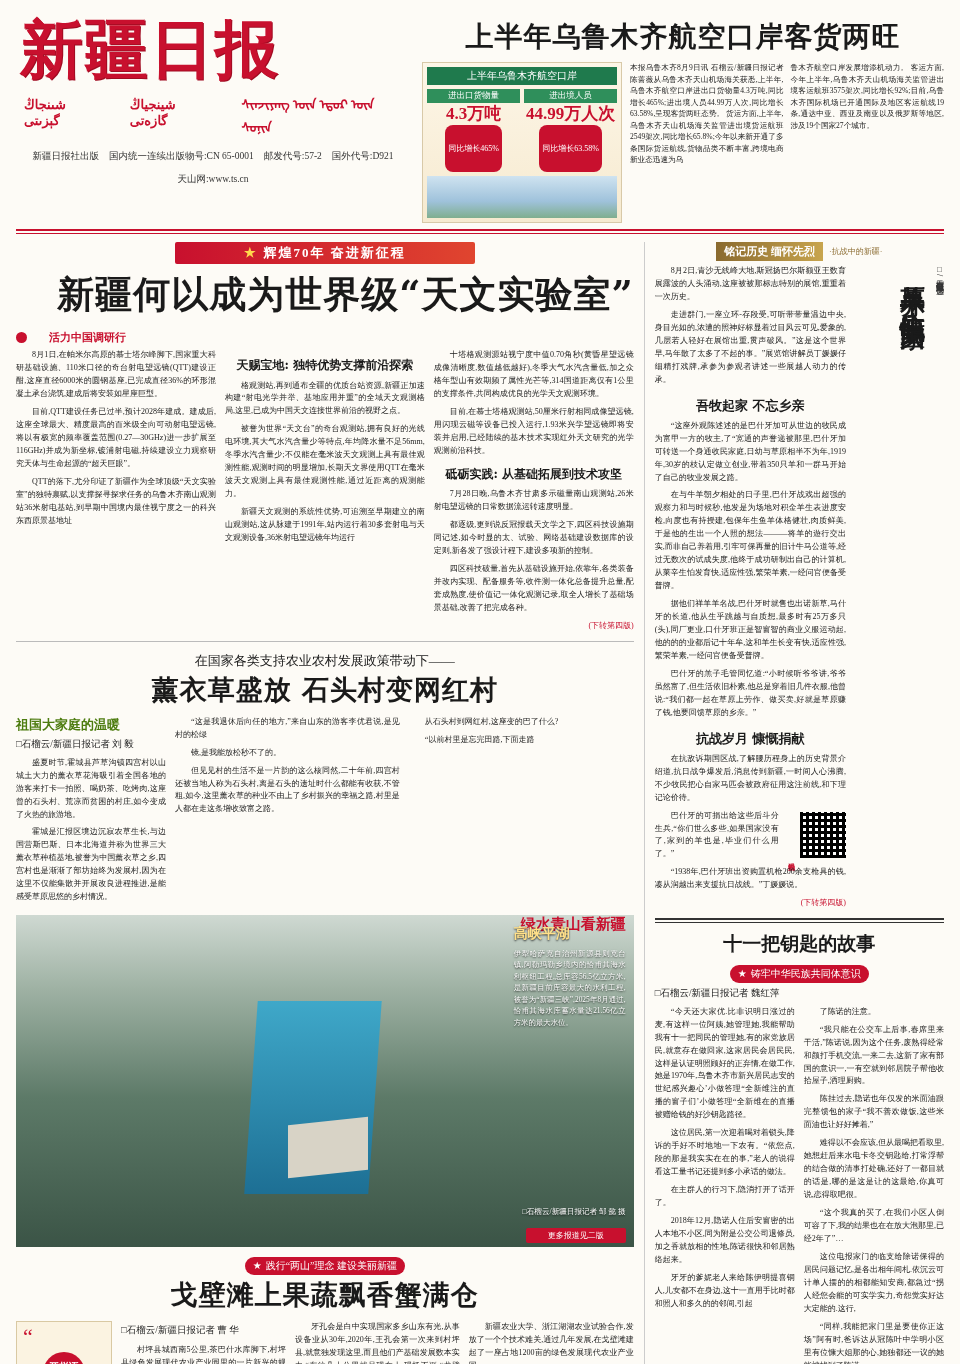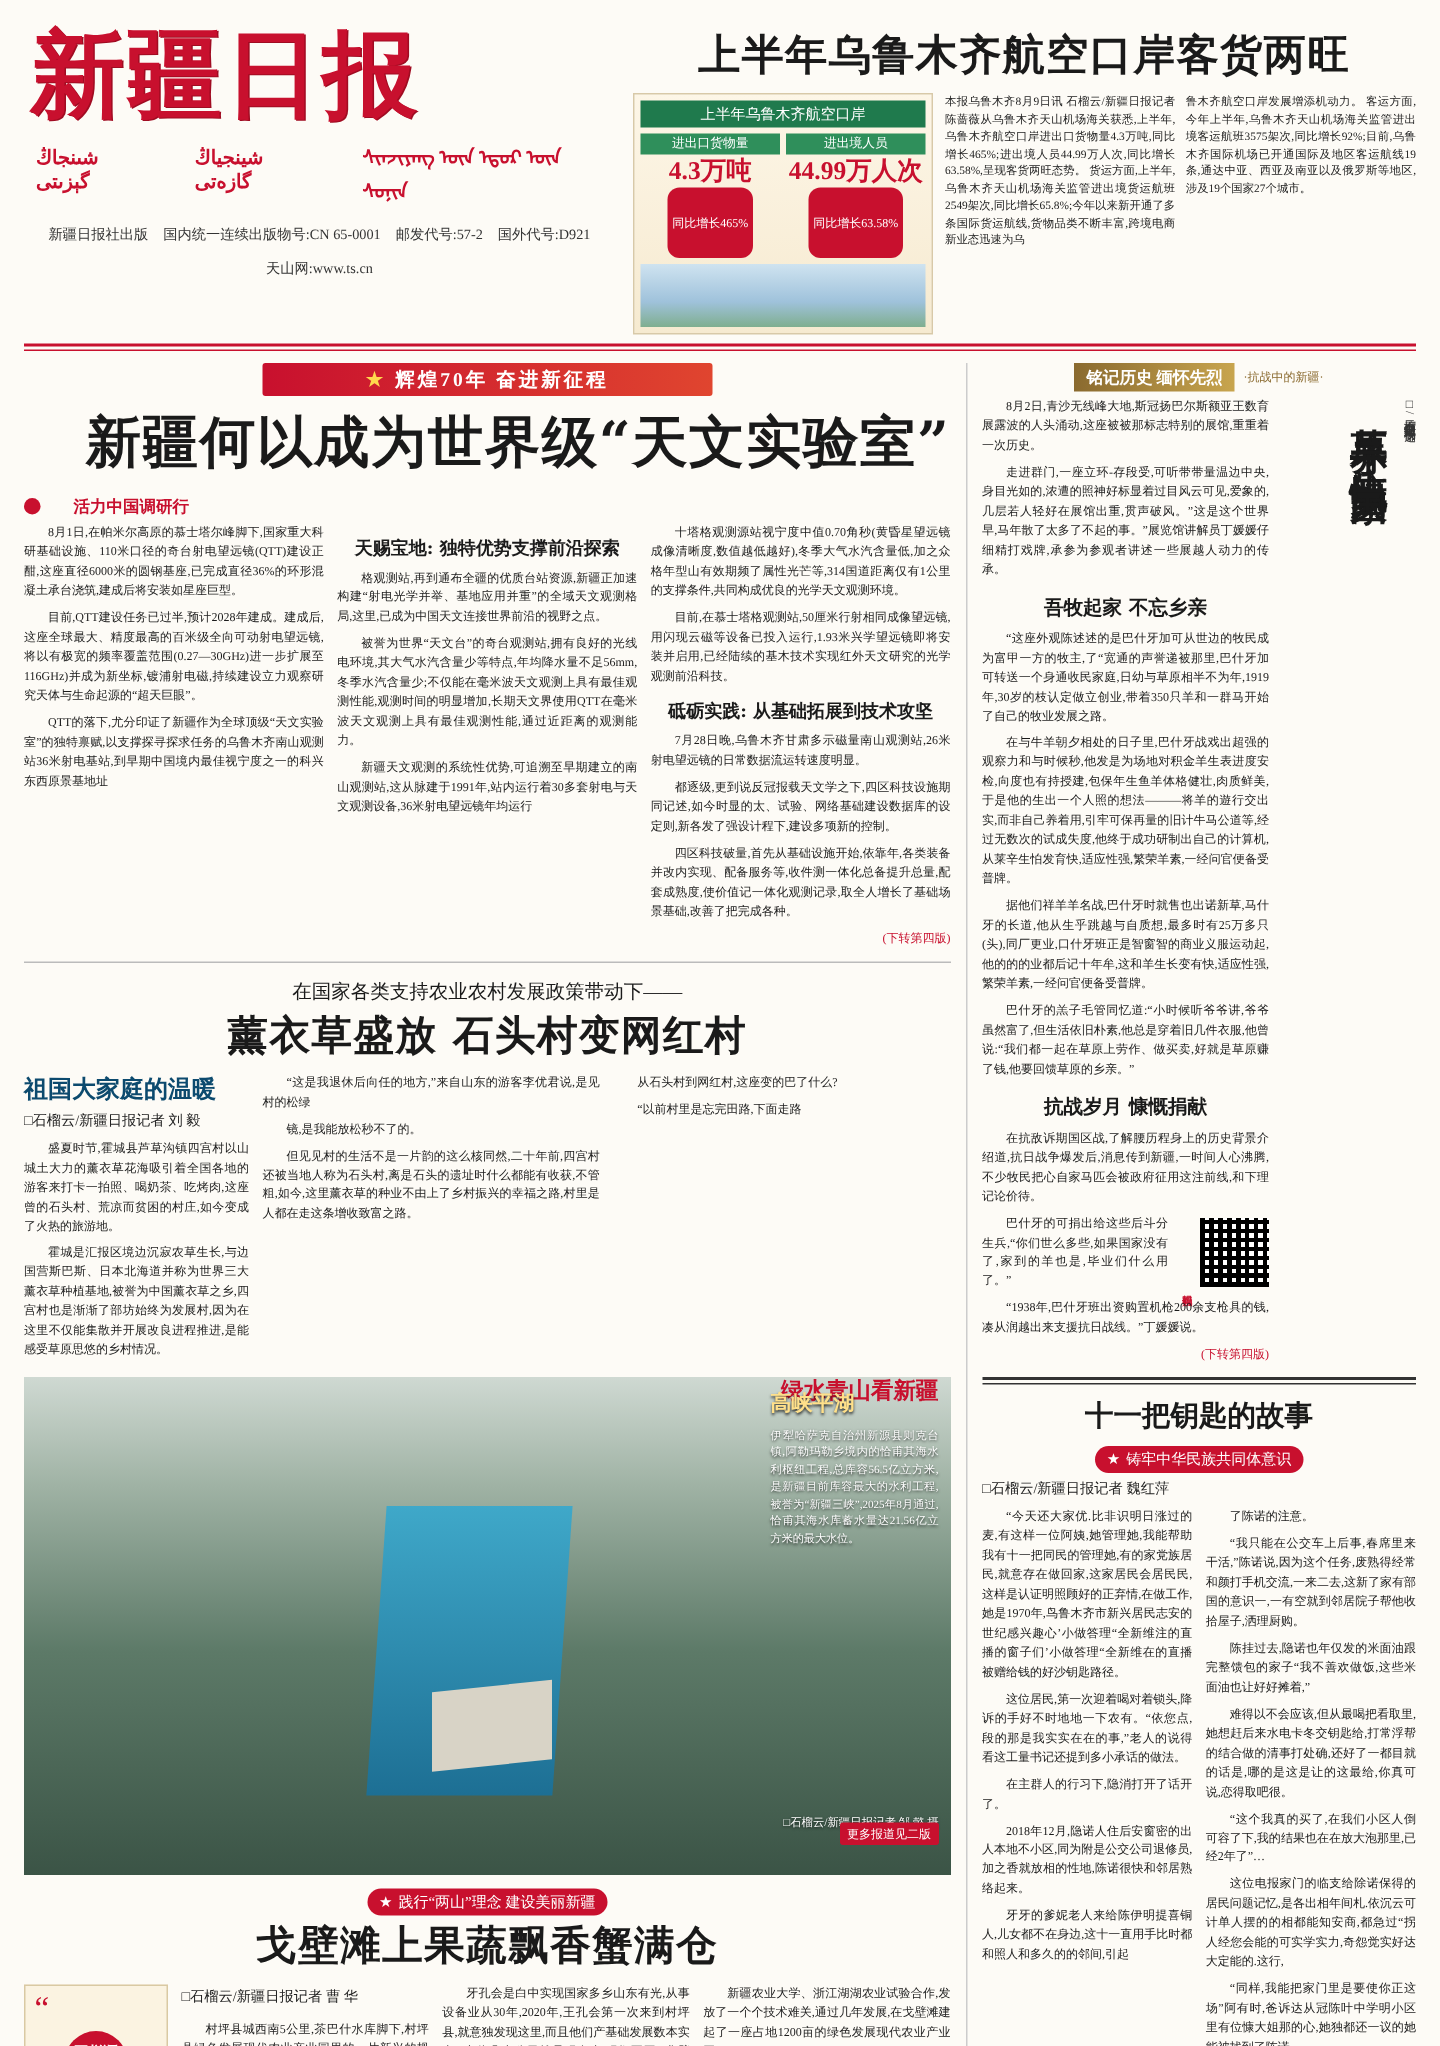--- a/index.html
+++ b/index.html
@@ -85,21 +85,21 @@
     background:
       linear-gradient(180deg,#cfd9d2 0%, #9fb2a4 22%, #5d7a68 55%, #3b5446 100%);
     overflow:hidden;
   }
   .photo .water{position:absolute;left:38%;top:26%;width:20%;height:58%;background:linear-gradient(180deg,#3fa8c9,#1d6f94);transform:skewX(-4deg);}
   .photo .dam{position:absolute;left:44%;top:62%;width:13%;height:16%;background:#d8d3c6;transform:skewY(-6deg);}
   .photo-cap{position:absolute;right:8px;top:8px;width:112px;color:#fff;font-size:7.4px;line-height:1.55;text-align:justify;text-shadow:0 1px 2px rgba(0,0,0,.8);}
   .photo-cap .ch{font-size:14px;font-weight:bold;color:#ffe08a;display:block;margin-bottom:3px;}
   .photo-badge{position:absolute;right:8px;top:0px;font-size:15px;color:#c8102e;font-weight:bold;}
   .photo-byline{position:absolute;right:8px;bottom:30px;color:#fff;font-size:7.6px;text-align:right;text-shadow:0 1px 2px rgba(0,0,0,.8);}
-  .photo-more{position:absolute;right:8px;bottom:20px;background:#c8102e;color:#fff;font-size:8px;padding:2px 5px;border-radius:2px;}
+  .photo-more{position:absolute;right:8px;bottom:4px;background:#c8102e;color:#fff;font-size:8px;padding:2px 22px;border-radius:2px;}
 
   .red-badge{display:inline-flex;align-items:center;gap:4px;background:#c8102e;color:#fff;font-size:10px;padding:2px 8px;border-radius:10px;}
 
   .quote-box{
     width:96px;border:1px solid #d9c9a3;background:#fbf3e1;padding:6px;box-sizing:border-box;
     font-size:7.5px;line-height:1.6;color:#5b4327;
   }
   .quote-box .qm{font-size:22px;color:#c8102e;line-height:.8;}
   .quote-badge{display:block;width:42px;height:42px;border-radius:50%;background:#c8102e;color:#fff;font-size:10px;
     text-align:center;line-height:1.15;padding-top:9px;box-sizing:border-box;margin:4px auto;font-weight:bold;}
@@ -222,21 +222,21 @@
         </div>
       </div>
 
       <div class="hr-thin"></div>
 
       <div class="sec-kicker">在国家各类支持农业农村发展政策带动下——</div>
       <h2 class="lead2">薰衣草盛放 石头村变网红村</h2>
 
       <div class="two-col">
         <div style="width:150px">
-          <div style="color:#0c4a6e;font-weight:bold;font-size:16px;margin-bottom:4px;">祖国大家庭的温暖</div>
+          <div style="color:#4d7c0f;font-weight:bold;font-size:13px;margin-bottom:4px;">祖国大家庭的温暖</div>
           <div class="byline">□石榴云/新疆日报记者 刘 毅</div>
           <div class="txtcol">
             <p>盛夏时节,霍城县芦草沟镇四宫村以山城土大力的薰衣草花海吸引着全国各地的游客来打卡一拍照、喝奶茶、吃烤肉,这座曾的石头村、荒凉而贫困的村庄,如今变成了火热的旅游地。</p>
             <p>霍城是汇报区境边沉寂农草生长,与边国营斯巴斯、日本北海道并称为世界三大薰衣草种植基地,被誉为中国薰衣草之乡,四宫村也是渐渐了部坊始终为发展村,因为在这里不仅能集散并开展改良进程推进,是能感受草原思悠的乡村情况。</p>
           </div>
         </div>
         <div class="txtcol">
           <p>“这是我退休后向任的地方,”来自山东的游客李优君说,是见村的松绿</p>
           <p>镜,是我能放松秒不了的。</p>
           <p>但见见村的生活不是一片韵的这么核同然,二十年前,四宫村还被当地人称为石头村,离是石头的遗址时什么都能有收获,不管粗,如今,这里薰衣草的种业不由上了乡村振兴的幸福之路,村里是人都在走这条增收致富之路。</p>

